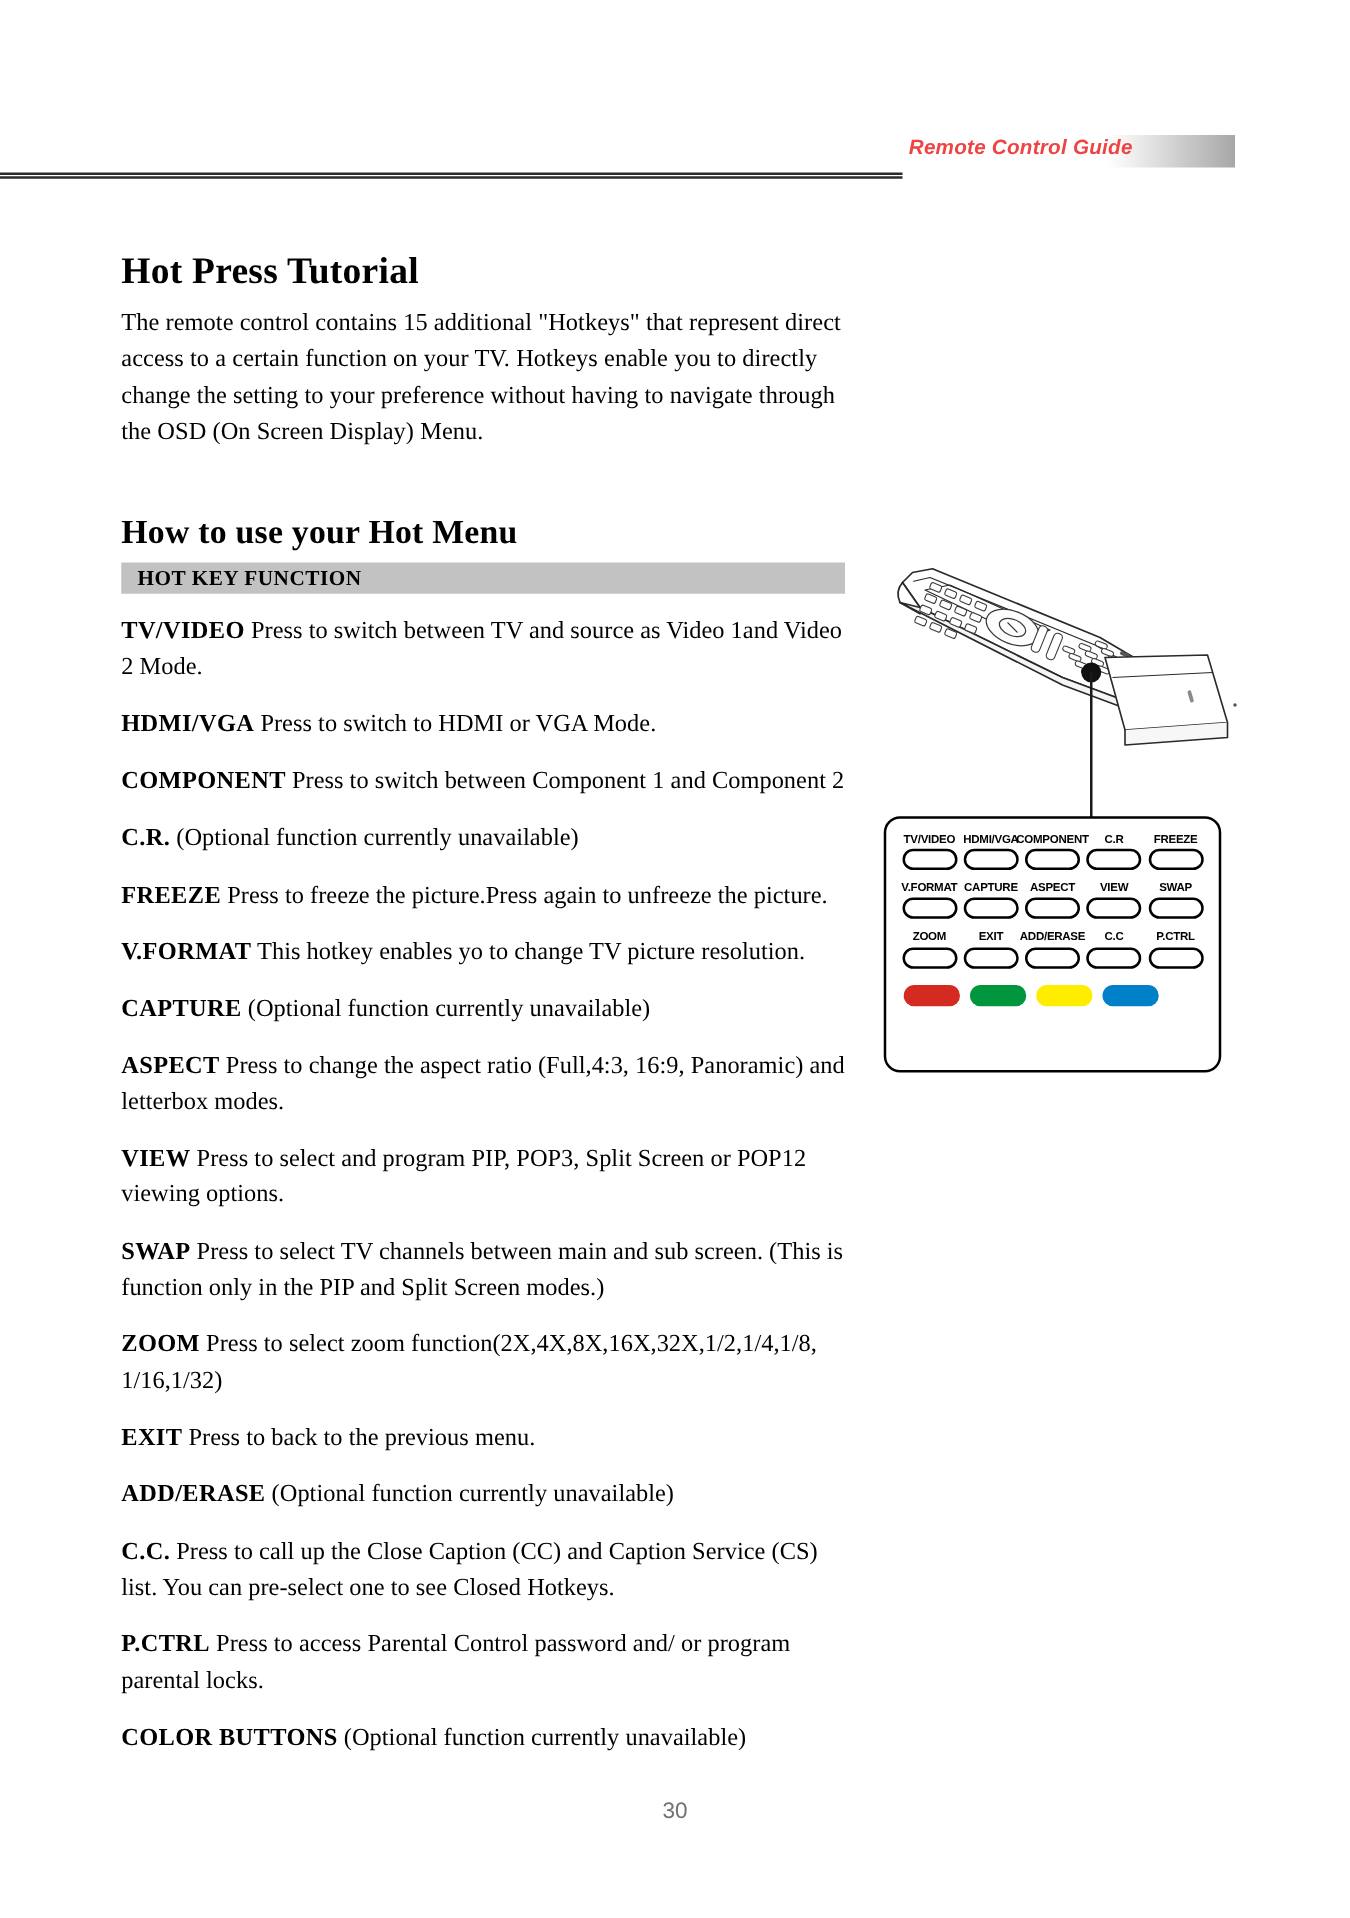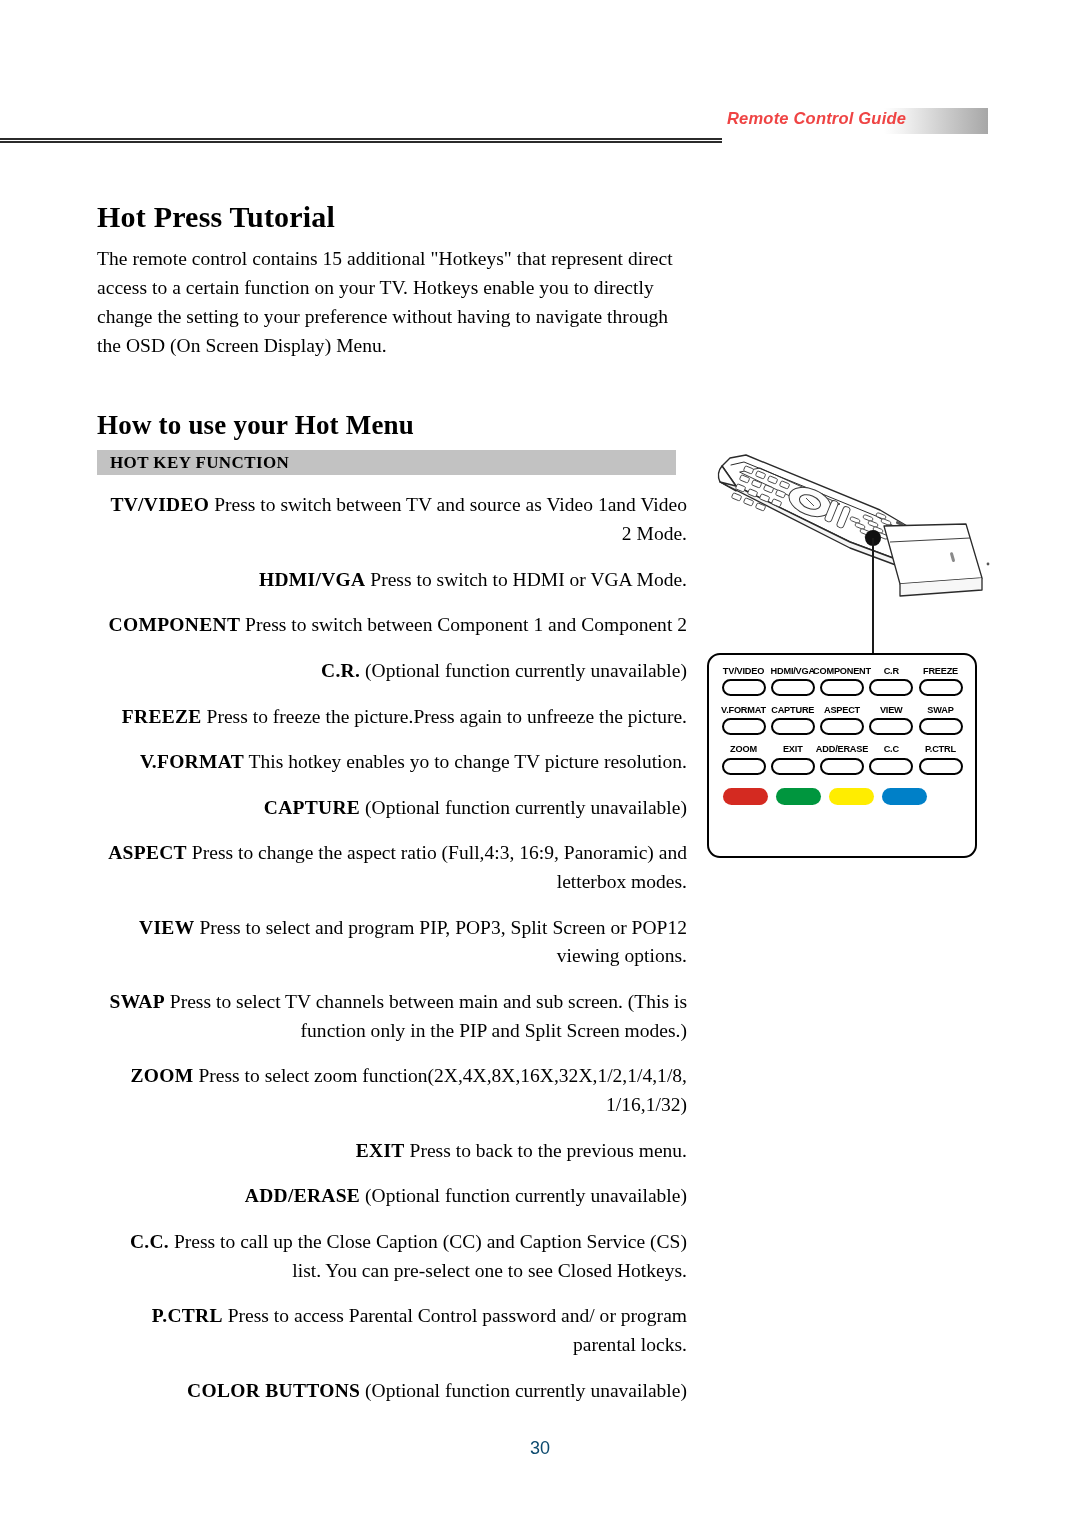--- a/index.html
+++ b/index.html
@@ -109,21 +109,21 @@
 
   #hotkey-list {
     margin-top: 16px;
     width: 590px;
   }
   .hotkey-entry {
     margin: 0 0 17px 0;
     font-size: 19.5px;
     line-height: 1.47;
     letter-spacing: 0.02px;
-    text-align: right;
+    text-align: left;
   }
   .hotkey-entry .key {
     font-weight: bold;
     letter-spacing: 0.3px;
   }
   .hotkey-entry .desc {
     font-weight: normal;
   }
 
   
@@ -217,21 +217,21 @@
 
   
   #page-number {
     position: absolute;
     left: 0;
     top: 1438px;
     width: 1080px;
     text-align: center;
     font-family: "Liberation Sans", sans-serif;
     font-size: 18px;
-    color: #0c4a6e;
+    color: #737373;
   }
 </style>
 </head>
 <body>
 
 <div id="page-header">
   <div id="header-gradient"></div>
   <div id="header-label">Remote Control Guide</div>
   <div id="header-rule"></div>
 </div>

